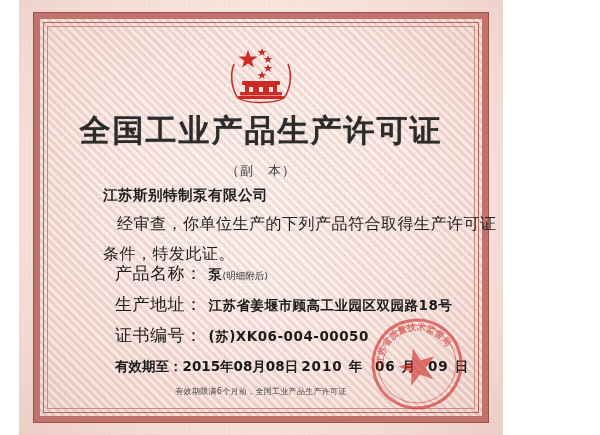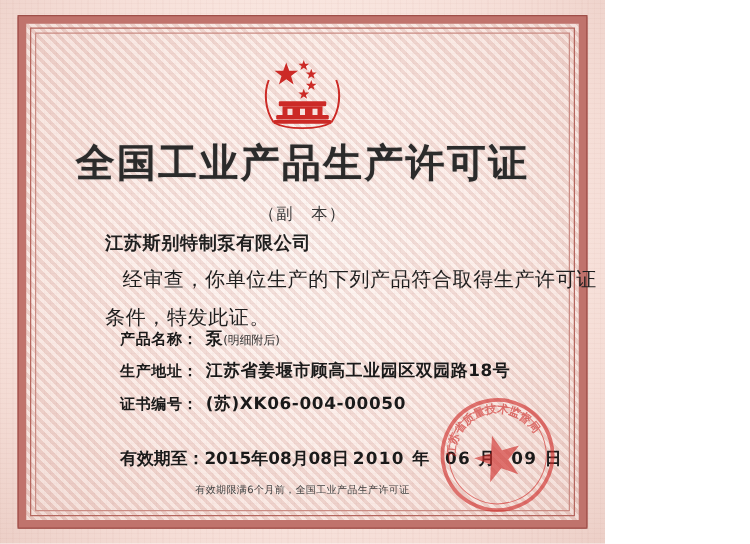--- a/index.html
+++ b/index.html
@@ -15,20 +15,21 @@
   }
 
   #certificate {
     position: relative;
     width: 484px;
     height: 435px;
     background:
       radial-gradient(ellipse at 50% 45%, #fdf3ef 0%, #fbeae4 45%, #f5ddd6 75%, #eccfc7 100%);
     box-sizing: border-box;
     overflow: hidden;
+    margin-left: 19px;
   }
 
   
   #paper-texture {
     position: absolute;
     inset: 0;
     background-image:
       repeating-linear-gradient(0deg, rgba(180,120,110,0.05) 0px, rgba(180,120,110,0.05) 1px, transparent 1px, transparent 4px),
       repeating-linear-gradient(90deg, rgba(180,120,110,0.04) 0px, rgba(180,120,110,0.04) 1px, transparent 1px, transparent 5px);
     pointer-events: none;
@@ -144,22 +145,22 @@
     top: 262px;
     right: 60px;
   }
   .field-row {
     display: flex;
     align-items: baseline;
     margin-bottom: 8px;
     white-space: nowrap;
   }
   .field-label {
-    font-size: 12px;
-    font-weight: bold;
+    font-size: 17px;
+    font-weight: normal;
     color: #1a1a1a;
     letter-spacing: 0.5px;
   }
   .field-value {
     font-size: 13.5px;
     font-weight: bold;
     color: #1a1a1a;
     margin-left: 6px;
     letter-spacing: 0.5px;
   }

